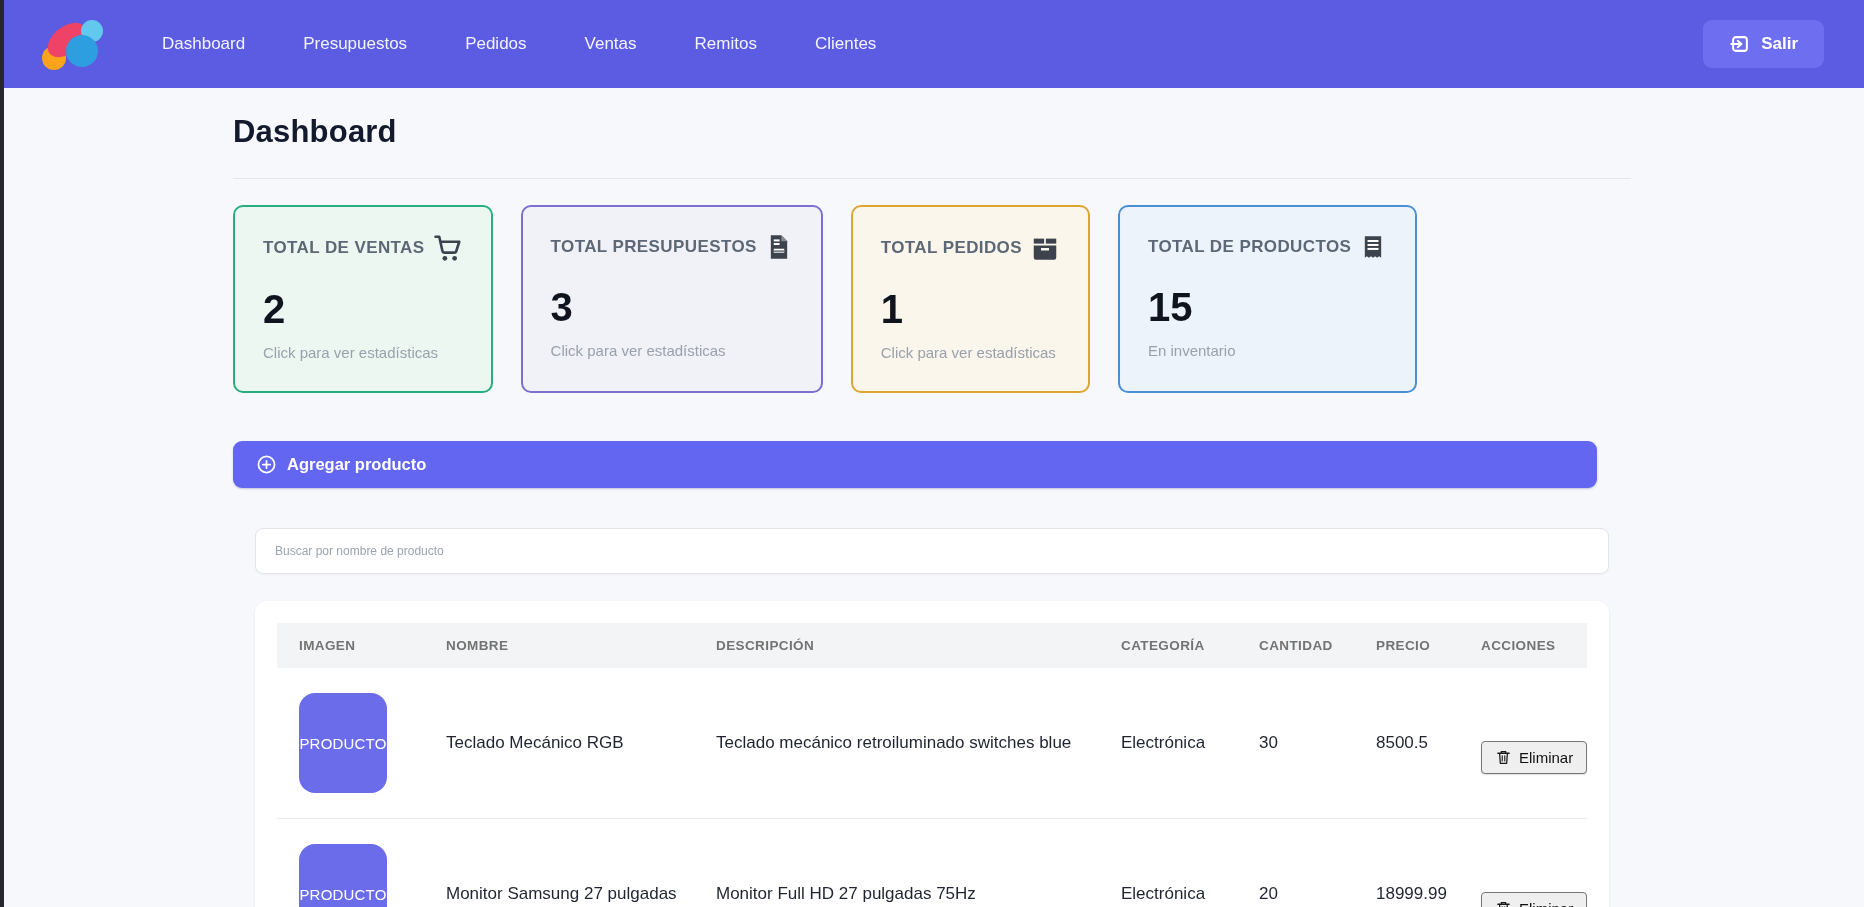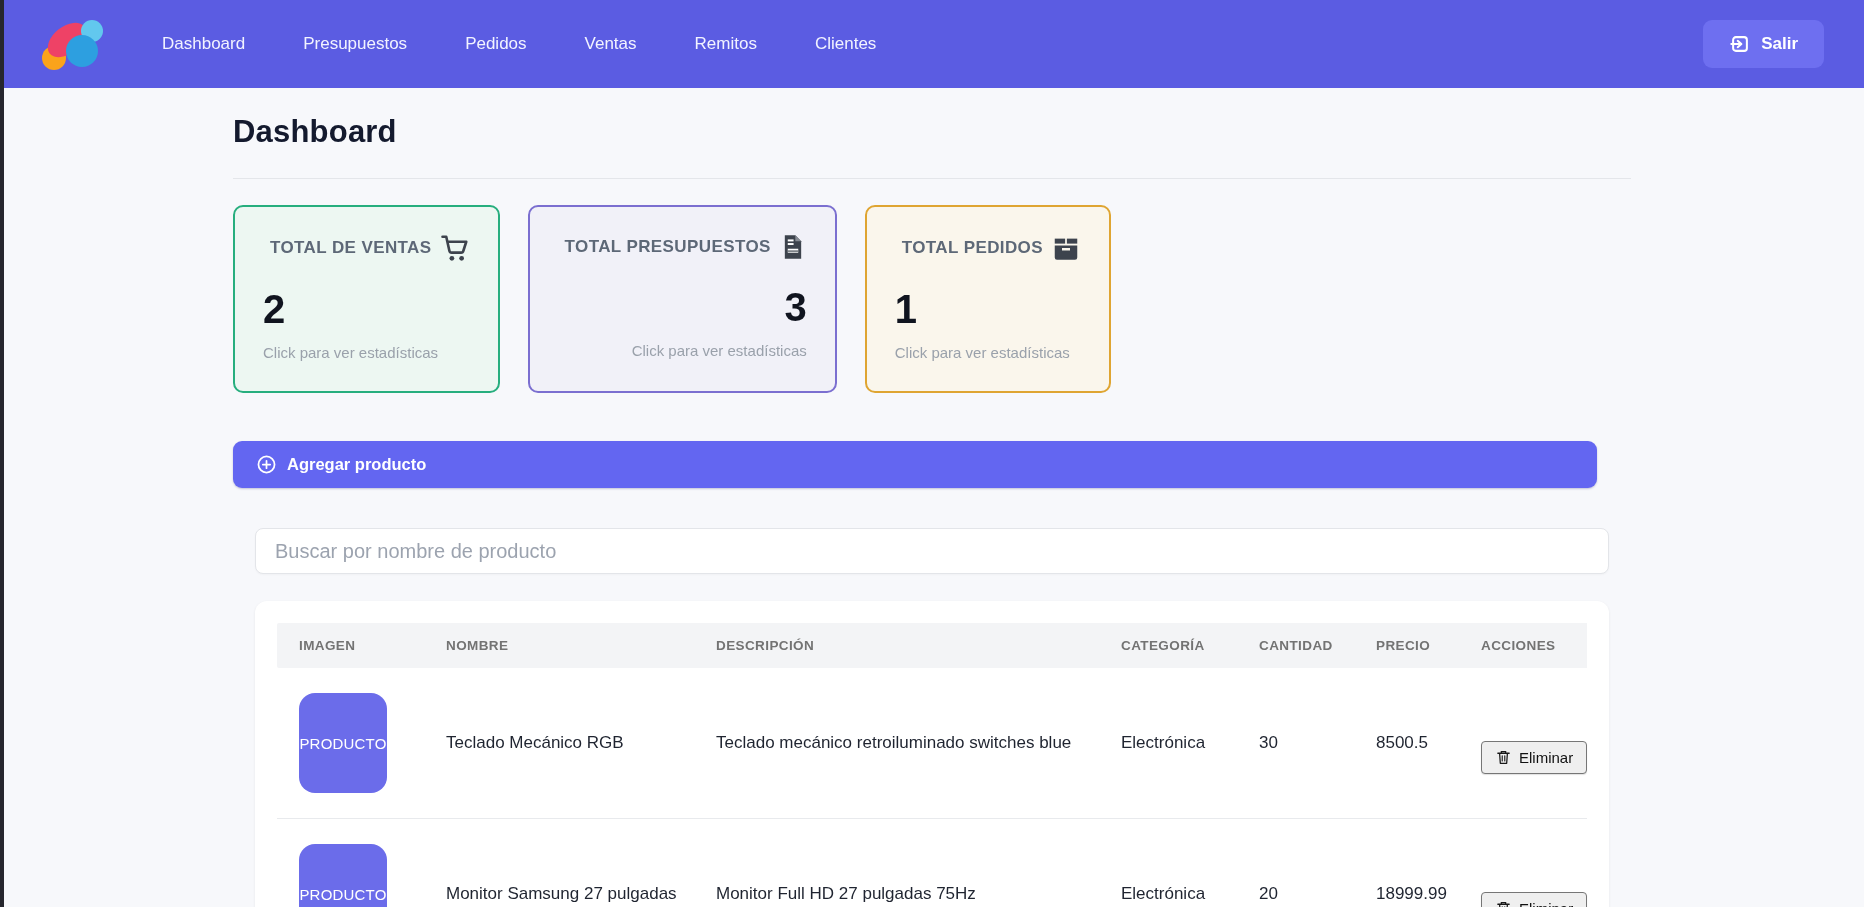--- a/index.html
+++ b/index.html
@@ -29,40 +29,40 @@
   .container { width:1398px; margin:0 auto; }
   .page-title { padding-top:26px; font-size:31px; font-weight:800; color:#141a2e; letter-spacing:.2px; }
   .divider { margin-top:28px; border-bottom:1px solid #e4e6ea; }
 
   
   .stats-row { display:flex; gap:28px; margin-top:26px; }
   .stat-card {
     border:2px solid #ccc; border-radius:10px; padding:26px 28px 30px 28px;
     min-width:176px; cursor:pointer;
   }
-  .stat-head { display:flex; align-items:center; gap:8px;margin-left:7px; }
+  .stat-head { display:flex; align-items:center; gap:8px; }
   .stat-label { font-size:17px; font-weight:700; color:#5d6877; letter-spacing:.4px; white-space:nowrap; }
   .stat-icon { flex:0 0 auto; }
   .stat-value { margin-top:24px; font-size:40px; font-weight:800; color:#10141f; }
   .stat-sub { margin-top:12px; font-size:15px; color:#9aa1ab; white-space:nowrap; }
 
   
   .actions-row { display:flex; justify-content:flex-end; gap:17px; margin-top:48px; padding-right:34px;flex-direction:column; }
   .action-btn {
     display:flex; align-items:center; gap:10px;
     background:#6366f1; color:#fff; border:none; border-radius:9px;
     padding:13px 23px; font-family:inherit; font-size:16.5px; font-weight:700; cursor:pointer;
     box-shadow:0 1px 2px rgba(40,40,120,.25);
   }
 
   
   .search-wrap { margin:40px 22px 0 22px; }
   .search-input {
     width:100%; height:46px; border:1px solid #e3e5e9; border-radius:8px;
-    background:#fff; padding:0 19px; font-family:inherit; font-size:20px; color:#333;
+    background:#fff; padding:0 19px; font-family:inherit; font-size:12px; color:#333;
     outline:none; box-shadow:0 1px 2px rgba(0,0,0,.03);
   }
   .search-input::placeholder { color:#9ca3af; }
 
   
   .table-card {
     margin:27px 22px 0 22px; background:#fff; border-radius:12px;
     box-shadow:0 1px 3px rgba(0,0,0,.07); padding:22px; 
   }
   table { width:100%; border-collapse:collapse; table-layout:fixed; }
@@ -131,21 +131,21 @@
         <svg class="stat-icon" width="30" height="30" viewBox="0 0 24 24">
           <circle cx="9.5" cy="20.2" r="1.9" fill="#3d434d"></circle>
           <circle cx="17.3" cy="20.2" r="1.9" fill="#3d434d"></circle>
           <path d="M2 3h3l2.5 11.2a1.9 1.9 0 0 0 1.9 1.5h7.4a1.9 1.9 0 0 0 1.9-1.5L21 7H6" fill="none" stroke="#3d434d" stroke-width="2.1" stroke-linecap="round" stroke-linejoin="round"></path>
         </svg>
       </div>
       <div class="stat-value">2</div>
       <div class="stat-sub">Click para ver estadísticas</div>
     </div>
 
-    <div class="stat-card" style="border-color: rgb(123, 111, 208); background: rgb(241, 241, 248); text-align: right;">
+    <div class="stat-card" style="border-color: rgb(123, 111, 208); background: rgb(241, 241, 248);">
       <div class="stat-head">
         <span class="stat-label">TOTAL PRESUPUESTOS</span>
         <svg class="stat-icon" width="28" height="28" viewBox="0 0 24 24">
           <path d="M5 2h9l5 5v15H5z" fill="#3d434d"></path>
           <path d="M14 2l5 5h-5z" fill="#878c94"></path>
           <rect x="7.5" y="5.5" width="5" height="1.7" fill="#fff"></rect>
           <rect x="7.5" y="8.6" width="5" height="1.7" fill="#fff"></rect>
           <rect x="7.5" y="13.5" width="9" height="3.4" fill="#fff"></rect>
           <rect x="7.5" y="15" width="9" height="1" fill="#3d434d"></rect>
         </svg>
@@ -161,20 +161,33 @@
           <path d="M12.7 4.5H21v4h-8.3z" fill="#3d434d"></path>
           <path d="M3 10h18v9.5a1.8 1.8 0 0 1-1.8 1.8H4.8A1.8 1.8 0 0 1 3 19.5z" fill="#3d434d"></path>
           <rect x="8.8" y="12" width="6.4" height="2" fill="#faf6ec"></rect>
         </svg>
         <span class="stat-label" style="order:1">TOTAL PEDIDOS</span>
       </div>
       <div class="stat-value">1</div>
       <div class="stat-sub">Click para ver estadísticas</div>
     </div>
 
+    <div class="stat-card" style="border-color: rgb(74, 143, 211); background: rgb(237, 243, 250);">
+      <div class="stat-head">
+        <span class="stat-label">TOTAL DE PRODUCTOS</span>
+        <svg class="stat-icon" width="28" height="28" viewBox="0 0 24 24">
+          <path d="M5 2.8h14v18.4l-1.75-1.3L15.5 21.2l-1.75-1.3L12 21.2l-1.75-1.3L8.5 21.2l-1.75-1.3L5 21.2z" fill="#3d434d"></path>
+          <rect x="7.3" y="6" width="9.4" height="1.7" fill="#fff"></rect>
+          <rect x="7.3" y="9.4" width="9.4" height="1.7" fill="#fff"></rect>
+          <rect x="7.3" y="12.8" width="9.4" height="1.7" fill="#fff"></rect>
+        </svg>
+      </div>
+      <div class="stat-value">15</div>
+      <div class="stat-sub">En inventario</div>
+    </div>
 
   </div>
 
   <div class="actions-row">
     <button class="action-btn">
       <svg width="21" height="21" viewBox="0 0 24 24">
         <circle cx="12" cy="12" r="9.2" fill="none" stroke="#fff" stroke-width="2"></circle>
         <path d="M12 7.8v8.4M7.8 12h8.4" stroke="#fff" stroke-width="2" stroke-linecap="round"></path>
       </svg>
       <span>Agregar producto</span>

